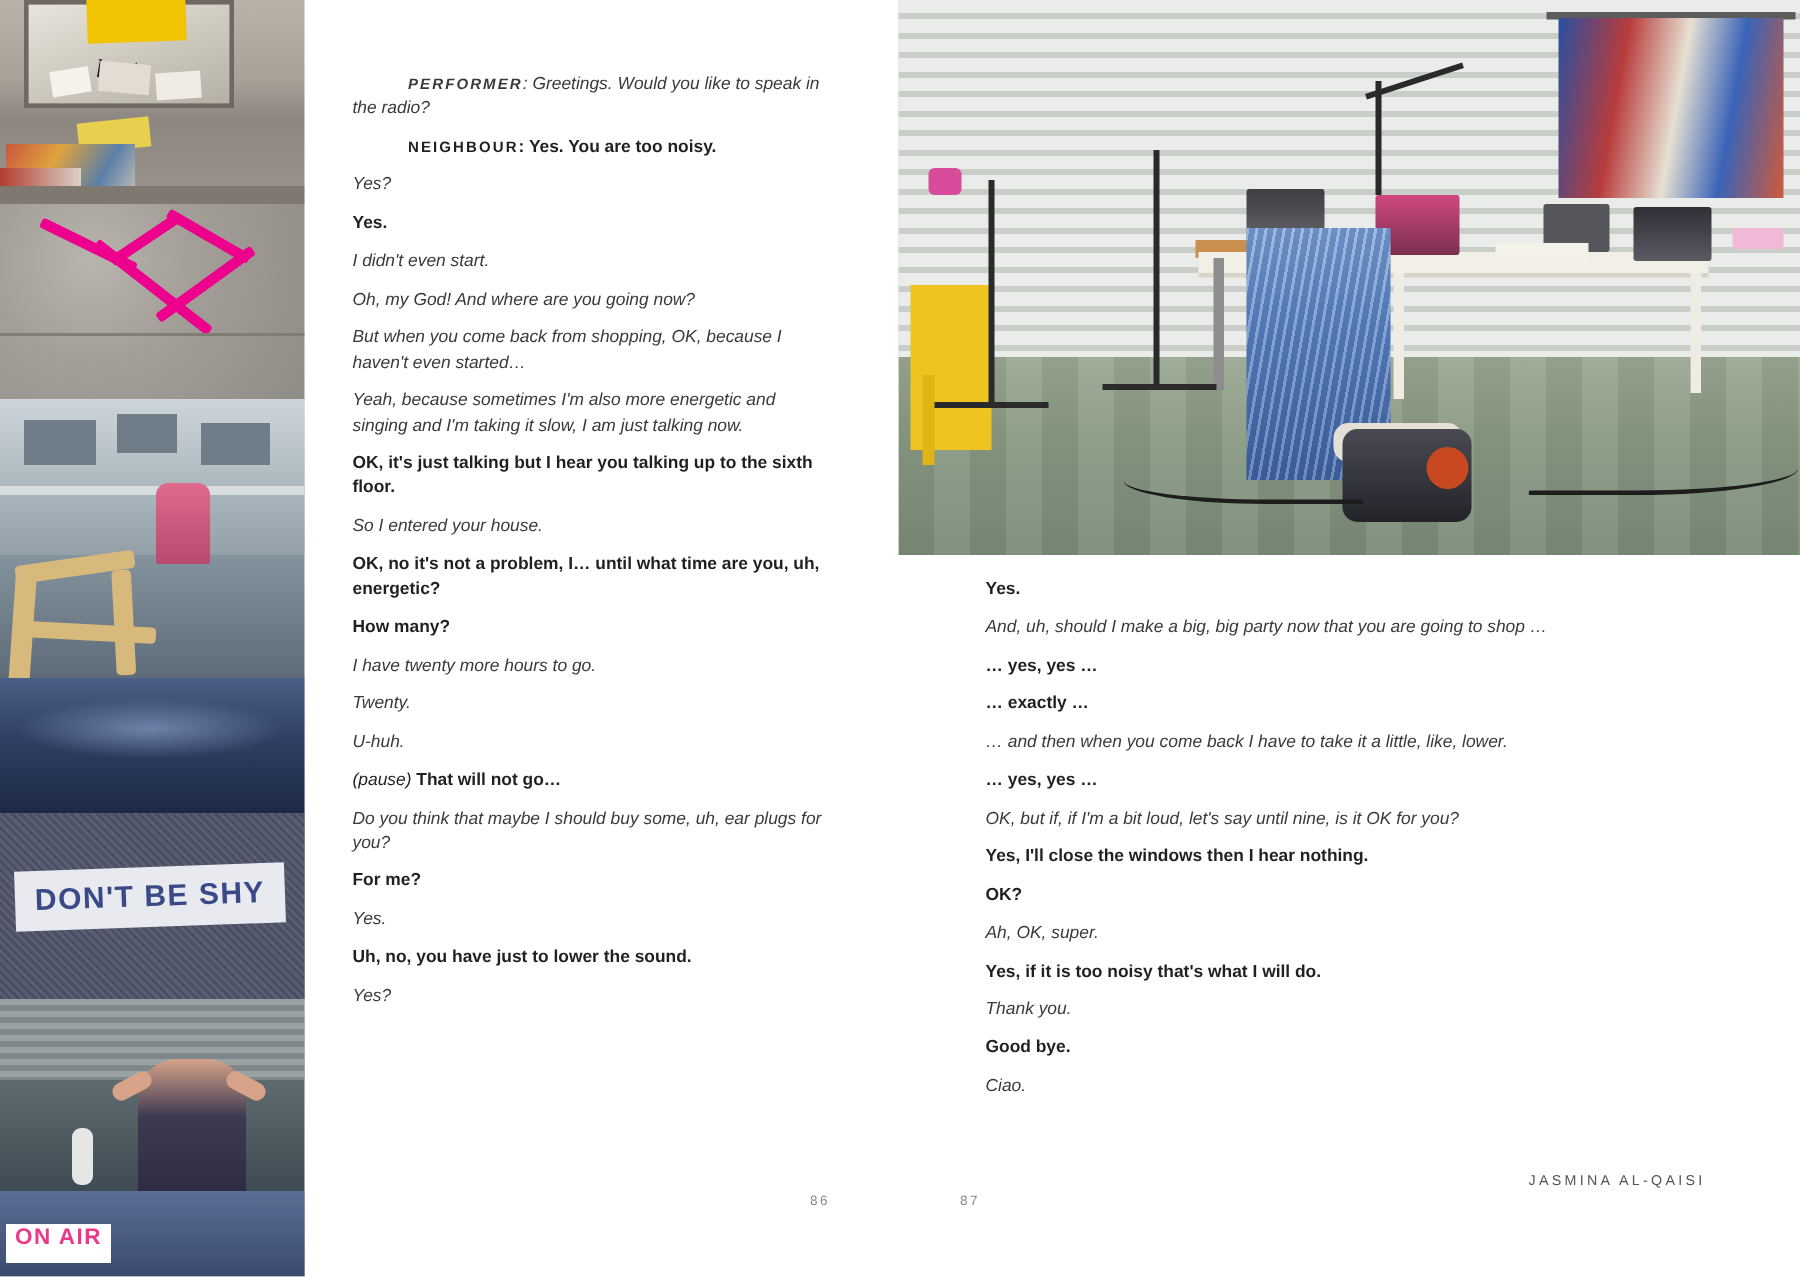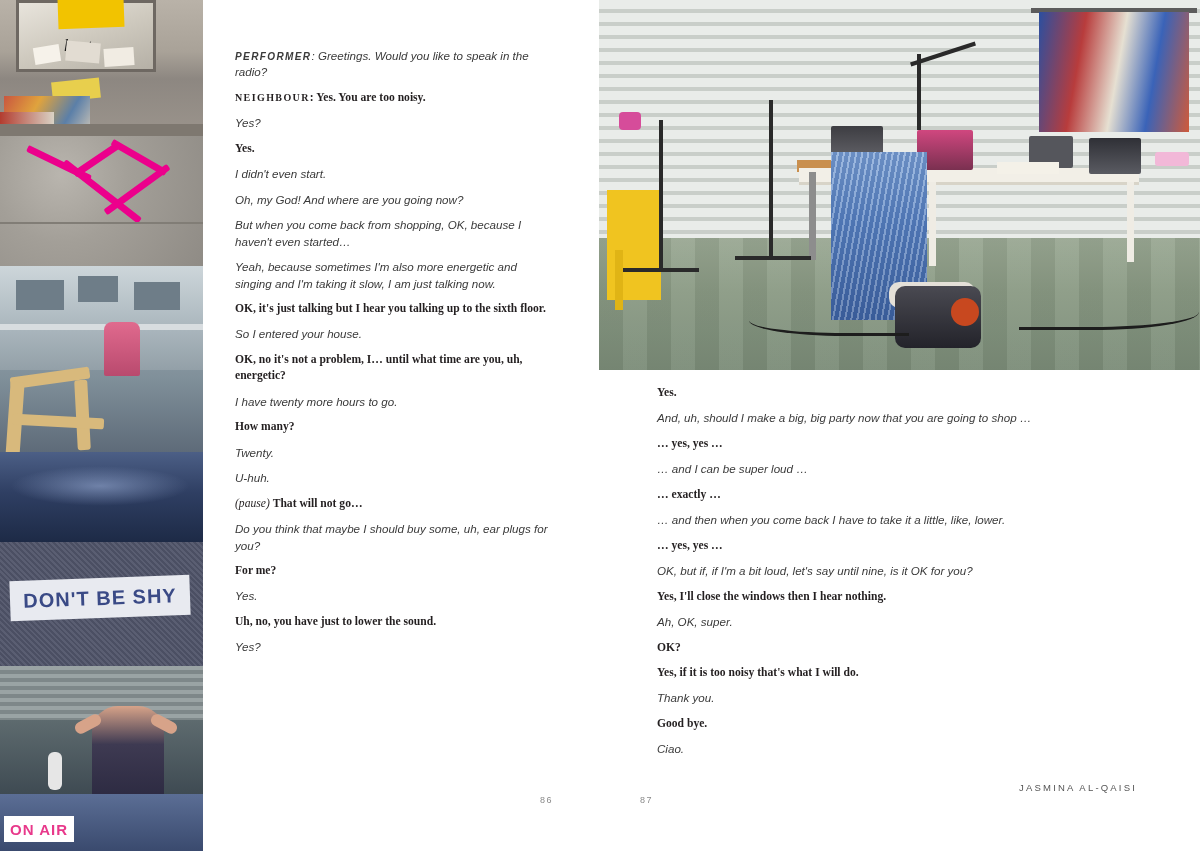--- a/index.html
+++ b/index.html
@@ -171,21 +171,21 @@
     position:absolute; left: 48px; top: 86px; width: 14px; height: 38px;
     background:#e6e6e6; border-radius: 6px;
   }
   .ph5 .desk {
     position:absolute; left:0; top: 128px; width: 203px; height: 57px;
     background: linear-gradient(180deg,#5b6e95 0%, #3a4a6e 100%);
   }
   .ph5 .onair {
     position:absolute; left: 4px; top: 150px; width: 70px; height: 26px;
     background: #ffffff;
-    display:flex; align-items:center; justify-content:center;
+    display:flex; justify-content:center;
   }
   .ph5 .onair span {
     font-family: "Liberation Sans", sans-serif;
     font-weight: bold;
     font-size: 15px;
     color: #e8398b;
     letter-spacing: 1px;
   }
 
   
@@ -193,26 +193,27 @@
     position: absolute;
     font-family: "Liberation Sans", sans-serif;
     font-size: 11.6px;
     line-height: 1.42;
     color: #231f20;
   }
   .col-left  { left: 235px; top: 48px;  width: 315px; }
   .col-right { left: 657px; top: 385px; width: 380px; }
 
   .line { margin: 0 0 9px 0; }
-  .line.bold { font-weight: bold; font-family: Liberation Serif, serif; }
+  .line.bold { font-weight: bold; }
   .line.italic { font-style: italic; color: #3a3a3a; }
   .speaker {
     font-weight: bold;
     letter-spacing: 1.4px;
     font-size: 10px;
+    margin-left: 37px;
   }
   .line .after-speaker { font-style: italic; }
   .paren { font-style: italic; font-weight: normal; }
 
   
   .studio {
     position: absolute;
     left: 599px; top: 0;
     width: 601px; height: 370px;
     overflow: hidden;
@@ -433,43 +434,42 @@
     <p class="line bold"><span class="speaker">NEIGHBOUR</span><span>: Yes. You are too noisy.</span></p>
     <p class="line italic"><span>Yes?</span></p>
     <p class="line bold"><span>Yes.</span></p>
     <p class="line italic"><span>I didn't even start.</span></p>
     <p class="line italic"><span>Oh, my God! And where are you going now?</span></p>
     <p class="line italic"><span>But when you come back from shopping, OK, because I haven't even started…</span></p>
     <p class="line italic"><span>Yeah, because sometimes I'm also more energetic and singing and I'm taking it slow, I am just talking now.</span></p>
     <p class="line bold"><span>OK, it's just talking but I hear you talking up to the sixth floor.</span></p>
     <p class="line italic"><span>So I entered your house.</span></p>
     <p class="line bold"><span>OK, no it's not a problem, I… until what time are you, uh, energetic?</span></p>
+    <p class="line bold"><span>How many?</span></p>
     <p class="line italic"><span>I have twenty more hours to go.</span></p>
-    <p class="line bold"><span>How many?</span></p>
     <p class="line italic"><span>Twenty.</span></p>
     <p class="line italic"><span>U-huh.</span></p>
     <p class="line bold"><span class="paren">(pause) </span><span>That will not go…</span></p>
     <p class="line italic"><span>Do you think that maybe I should buy some, uh, ear plugs for you?</span></p>
     <p class="line bold"><span>For me?</span></p>
     <p class="line italic"><span>Yes.</span></p>
     <p class="line bold"><span>Uh, no, you have just to lower the sound.</span></p>
     <p class="line italic"><span>Yes?</span></p>
   </div>
 <div class="col col-right">
     <p class="line bold"><span>Yes.</span></p>
     <p class="line italic"><span>And, uh, should I make a big, big party now that you are going to shop …</span></p>
     <p class="line bold"><span>… yes, yes …</span></p>
-    <p class="line italic"><span>… and I can be super loud …</span></p>
     <p class="line bold"><span>… exactly …</span></p>
     <p class="line italic"><span>… and then when you come back I have to take it a little, like, lower.</span></p>
     <p class="line bold"><span>… yes, yes …</span></p>
     <p class="line italic"><span>OK, but if, if I'm a bit loud, let's say until nine, is it OK for you?</span></p>
     <p class="line bold"><span>Yes, I'll close the windows then I hear nothing.</span></p>
+    <p class="line bold"><span>OK?</span></p>
     <p class="line italic"><span>Ah, OK, super.</span></p>
-    <p class="line bold"><span>OK?</span></p>
     <p class="line bold"><span>Yes, if it is too noisy that's what I will do.</span></p>
     <p class="line italic"><span>Thank you.</span></p>
     <p class="line bold"><span>Good bye.</span></p>
     <p class="line italic"><span>Ciao.</span></p>
   </div>
 
 <div class="folio folio-left">86</div>
 <div class="folio folio-right">87</div>
 <div class="credit">JASMINA AL-QAISI</div>
 

